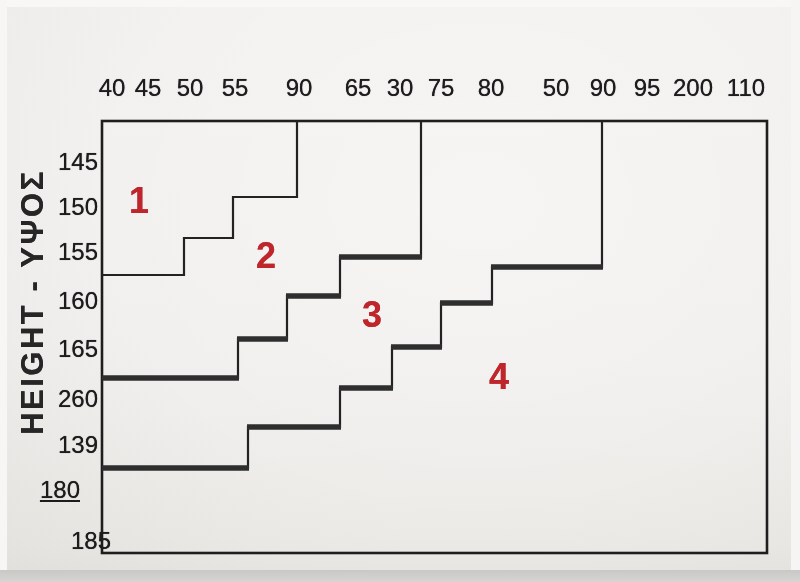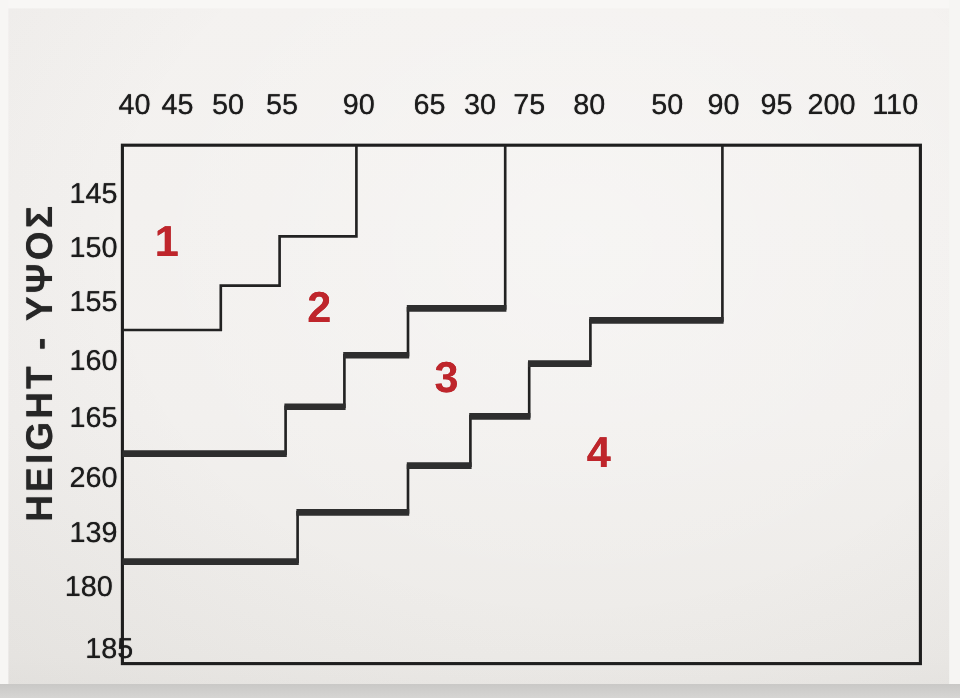--- a/index.html
+++ b/index.html
@@ -85,21 +85,21 @@
       <span class="tick xtick" style="left: 746px; top: 88px;">110</span>
     </div>
   <div id="y-ticks">
       <span class="tick ytick" style="left: 28px; top: 162px;">145</span>
       <span class="tick ytick" style="left: 28px; top: 207px;">150</span>
       <span class="tick ytick" style="left: 28px; top: 252px;">155</span>
       <span class="tick ytick" style="left: 28px; top: 301px;">160</span>
       <span class="tick ytick" style="left: 28px; top: 349px;">165</span>
       <span class="tick ytick" style="left: 28px; top: 399px;">260</span>
       <span class="tick ytick" style="left: 28px; top: 445px;">139</span>
-      <span class="tick ytick" style="left: 24px; top: 490px;">180</span>
+      <span class="tick ytick" style="left: 10px; top: 490px; text-decoration: underline;">180</span>
       <span class="tick ytick" style="left: 41px; top: 541px;">185</span>
     </div>
   <div id="zones">
       <span class="zone" style="left: 139px; top: 201px;">1</span>
       <span class="zone" style="left: 266px; top: 256px;">2</span>
       <span class="zone" style="left: 372px; top: 315px;">3</span>
       <span class="zone" style="left: 499px; top: 377px;">4</span>
     </div>
 </div>
 

